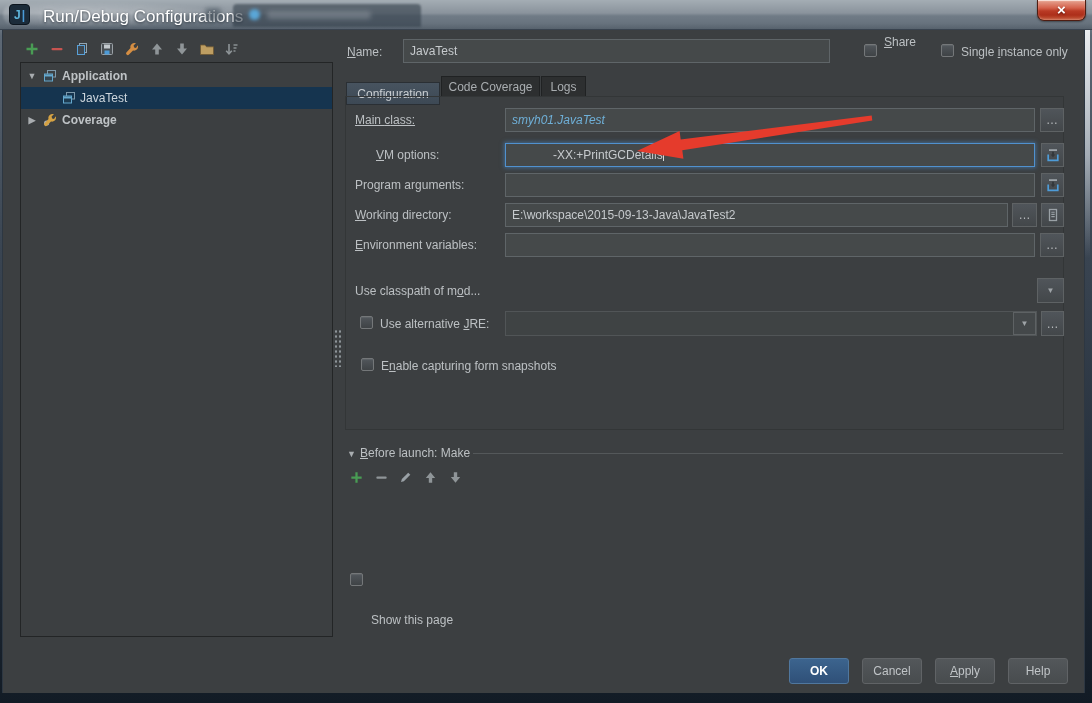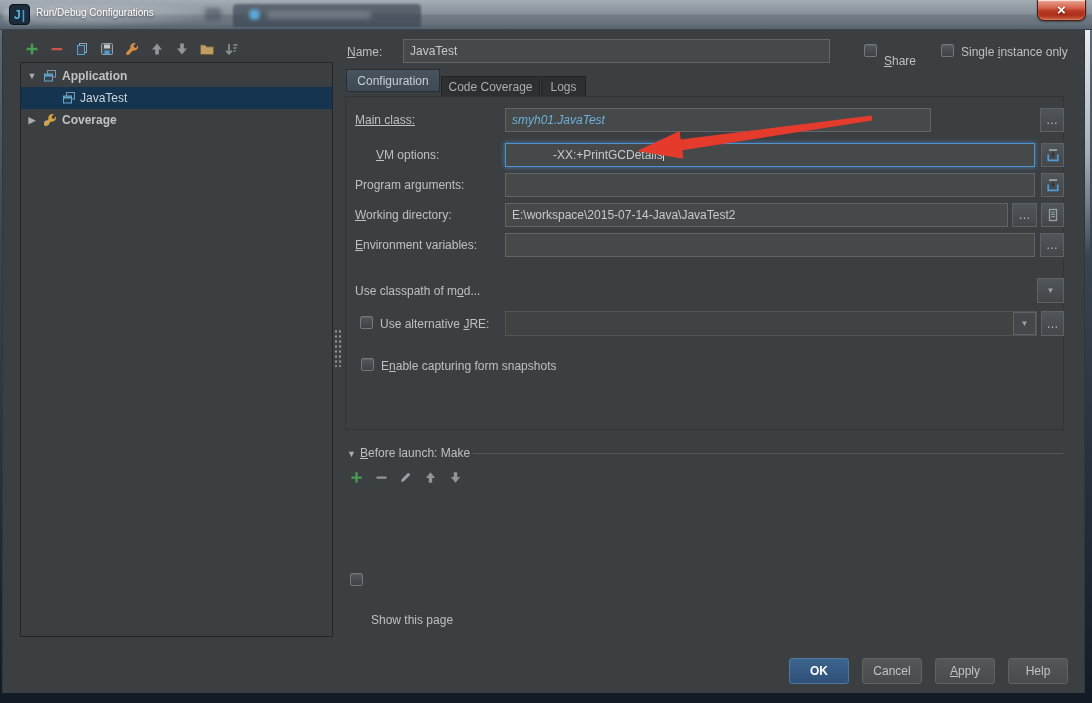--- a/index.html
+++ b/index.html
@@ -12,21 +12,21 @@
   
   .titlebar { position:absolute; top:0; left:0; right:0; height:30px;
     background:linear-gradient(180deg,#a4adb4 0%,#8a939c 45%,#707b86 55%,#68737e 80%,#57626d 100%);
     border-bottom:1px solid #39434f; }
   .title-glow { position:absolute; left:3px; top:2px; width:216px; height:25px; border-radius:13px;
     background:radial-gradient(ellipse at 35% 50%, rgba(255,255,255,.4), rgba(255,255,255,0) 75%); filter:blur(1px); }
   .app-icon { position:absolute; left:9px; top:4px; width:21px; height:21px; border-radius:4px;
     background:#1c2c3a; border:1px solid #0d161f; color:#5db4da; font-weight:bold;
     display:flex; align-items:center; justify-content:center; font-size:12px; }
   .app-icon b { color:#4a9bd8; margin-left:1px; }
-  .title-text { position:absolute; left:36px; top:7px; color:#fff; font-size:10px;
+  .title-text { position:absolute; left:43px; top:7px; color:#fff; font-size:17px;
     text-shadow:0 1px 3px rgba(15,25,35,.85), 0 0 7px rgba(255,255,255,.35); }
   .blob-small { position:absolute; left:205px; top:8px; width:16px; height:13px;
     background:rgba(66,78,90,.55); border-radius:3px; filter:blur(2px); }
   .bg-tab { position:absolute; left:233px; top:4px; width:188px; height:23px;
     background:rgba(50,62,74,.6); border-radius:4px 4px 0 0; filter:blur(1.2px); }
   .bg-tab-dot { position:absolute; left:16px; top:5px; width:11px; height:11px; border-radius:50%;
     background:#5aa7d8; filter:blur(1.5px); }
   .bg-tab-text { position:absolute; left:34px; top:7px; width:104px; height:8px;
     background:rgba(150,160,168,.45); border-radius:3px; filter:blur(2px); }
   .close-btn { position:absolute; left:1037px; top:0; width:49px; height:21px;
@@ -59,21 +59,21 @@
   .tree-panel { position:absolute; left:20px; top:62px; width:313px; height:575px;
     border:1px solid #232526; background:#3c3f41; }
   .tree-row { position:absolute; left:0; right:0; height:22px; display:flex; align-items:center; color:#bfc3c6; }
   .tree-row .tri { width:12px; text-align:center; font-size:9px; color:#a9adb0; margin-right:4px; }
   .tree-row.selected { background:#15344f; color:#ccd5dc; }
   .splitter { position:absolute; left:334px; top:329px; width:7px; height:38px;
     background-image:radial-gradient(circle,#8d9499 1px, transparent 1.3px); background-size:4px 5px; }
   
   .tab { position:absolute; top:76px; height:21px; background:#2d2f30; border:1px solid #202223;
     color:#a9adb0; display:flex; align-items:center; justify-content:center; }
-  .tab.selected { top:69px; height:23px; background:linear-gradient(180deg,#47535f,#3d4955);
+  .tab.selected { top:82px; height:23px; background:linear-gradient(180deg,#47535f,#3d4955);
     border-color:#2a2f34; color:#c9ced2; }
   .tab-content { position:absolute; left:345px; top:96px; width:719px; height:334px; border:1px solid #333637; }
   
   .bl-line { position:absolute; left:473px; top:453px; width:590px; height:1px; background:#54585a; }
   .task-list { position:absolute; left:345px; top:490px; width:719px; height:76px;
     border:1px solid #2a2c2d; background:#3f4345; }
   .task-row { position:absolute; left:0; right:0; top:0; height:22px; background:#4b5053;
     display:flex; align-items:center; color:#c7cbce; }
   
   .btn { position:absolute; top:658px; width:60px; height:26px; border-radius:3px;
@@ -191,31 +191,31 @@
           <path d="M13.8 4.2c.5 1.5.2 3.2-1 4.4-1 1-2.5 1.4-3.8 1L5 13.6c-.7.7-1.8.7-2.4 0-.7-.7-.7-1.8 0-2.4L6.5 7c-.4-1.3 0-2.8 1-3.8 1.2-1.2 2.9-1.5 4.4-1L9.6 4.5l.5 1.9 1.9.5z" fill="#D5A243"></path>
         </svg>
       <span>Coverage</span>
     </div>
   </div>
   <div class="splitter"></div>
 
   <div class="lbl" style="left:347px; top:45px;"><u>N</u>ame:</div>
   <div class="field" style="left:403px; top:39px; width:427px;">JavaTest</div>
   <div class="cb" style="left:864px; top:44px;"></div>
-  <div class="lbl" style="left:884px; top:54px;"><u>S</u>hare</div>
+  <div class="lbl" style="left:884px; top:35px;"><u>S</u>hare</div>
   <div class="cb" style="left:941px; top:44px;"></div>
   <div class="lbl" style="left:961px; top:45px;">Single <u>i</u>nstance only</div>
 
   <div class="tab selected" style="left:346px; width:94px;">Configuration</div>
   <div class="tab" style="left:441px; width:99px;">Code Coverage</div>
   <div class="tab" style="left:541px; width:45px;">Logs</div>
   <div class="tab-content"></div>
 
   <div class="lbl" style="left:355px; top:113px;text-decoration:underline;">Main <u>c</u>lass:</div>
-  <div class="field" style="left:505px; top:108px; width:426px;"><span class="link-value">smyh01.JavaTest</span></div>
+  <div class="field" style="left:505px; top:108px; width:530px;"><span class="link-value">smyh01.JavaTest</span></div>
   <div class="sq-btn" style="left:1040px; top:108px; width:24px;">
       <span>…</span>
     </div>
 
   <div class="lbl" style="left:376px; top:148px;"><u>V</u>M options:</div>
   <div class="field focused" style="left:505px; top:143px; width:530px;"><span>-XX:+PrintGCDetails</span><span class="caret"></span></div>
   <div class="sq-btn" style="left:1041px; top:143px; width:23px;">
     <svg width="16" height="16" viewBox="0 0 16 16">
         <rect x="4" y="2.2" width="8" height="1.8" fill="#9aa1a6"></rect>
         <path d="M8 4.8v3.2" stroke="#33373a" stroke-width="1.8"></path>
@@ -229,21 +229,21 @@
   <div class="sq-btn" style="left:1041px; top:173px; width:23px;">
     <svg width="16" height="16" viewBox="0 0 16 16">
         <rect x="4" y="2.2" width="8" height="1.8" fill="#9aa1a6"></rect>
         <path d="M8 4.8v3.2" stroke="#33373a" stroke-width="1.8"></path>
         <path d="M5.6 7.4 8 10.3 10.4 7.4z" fill="#33373a"></path>
         <path d="M3.2 7.5v5.8h9.6V7.5" fill="none" stroke="#4E9CD8" stroke-width="1.7"></path>
       </svg>
   </div>
 
   <div class="lbl" style="left:355px; top:208px;"><u>W</u>orking directory:</div>
-  <div class="field" style="left:505px; top:203px; width:503px;">E:\workspace\2015-07-14-Java\JavaTest2</div>
+  <div class="field" style="left:505px; top:203px; width:503px;">E:\workspace\2015-09-13-Java\JavaTest2</div>
   <div class="sq-btn" style="left:1012px; top:203px; width:25px;">
       <span>…</span>
     </div>
   <div class="sq-btn" style="left:1041px; top:203px; width:23px;">
     <svg width="16" height="16" viewBox="0 0 16 16">
         <g fill="none" stroke="#9aa1a6" stroke-width="1.3">
           <rect x="4.5" y="2.5" width="7" height="11"></rect>
           <path d="M6.3 5.2h3.4M6.3 7.4h3.4M6.3 9.6h3.4" stroke-width="1.1"></path>
         </g>
       </svg>

